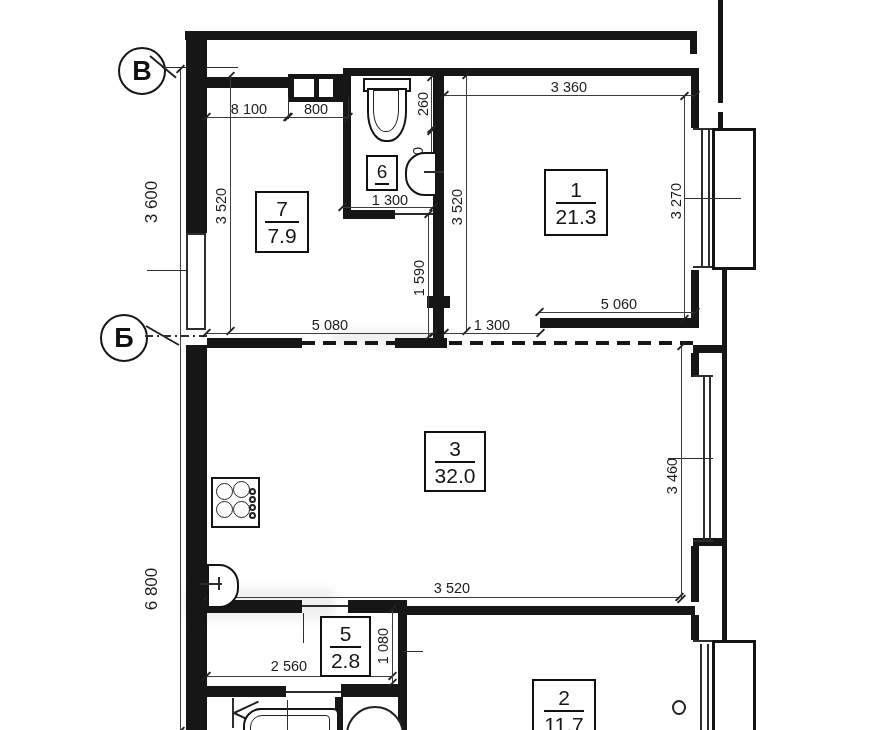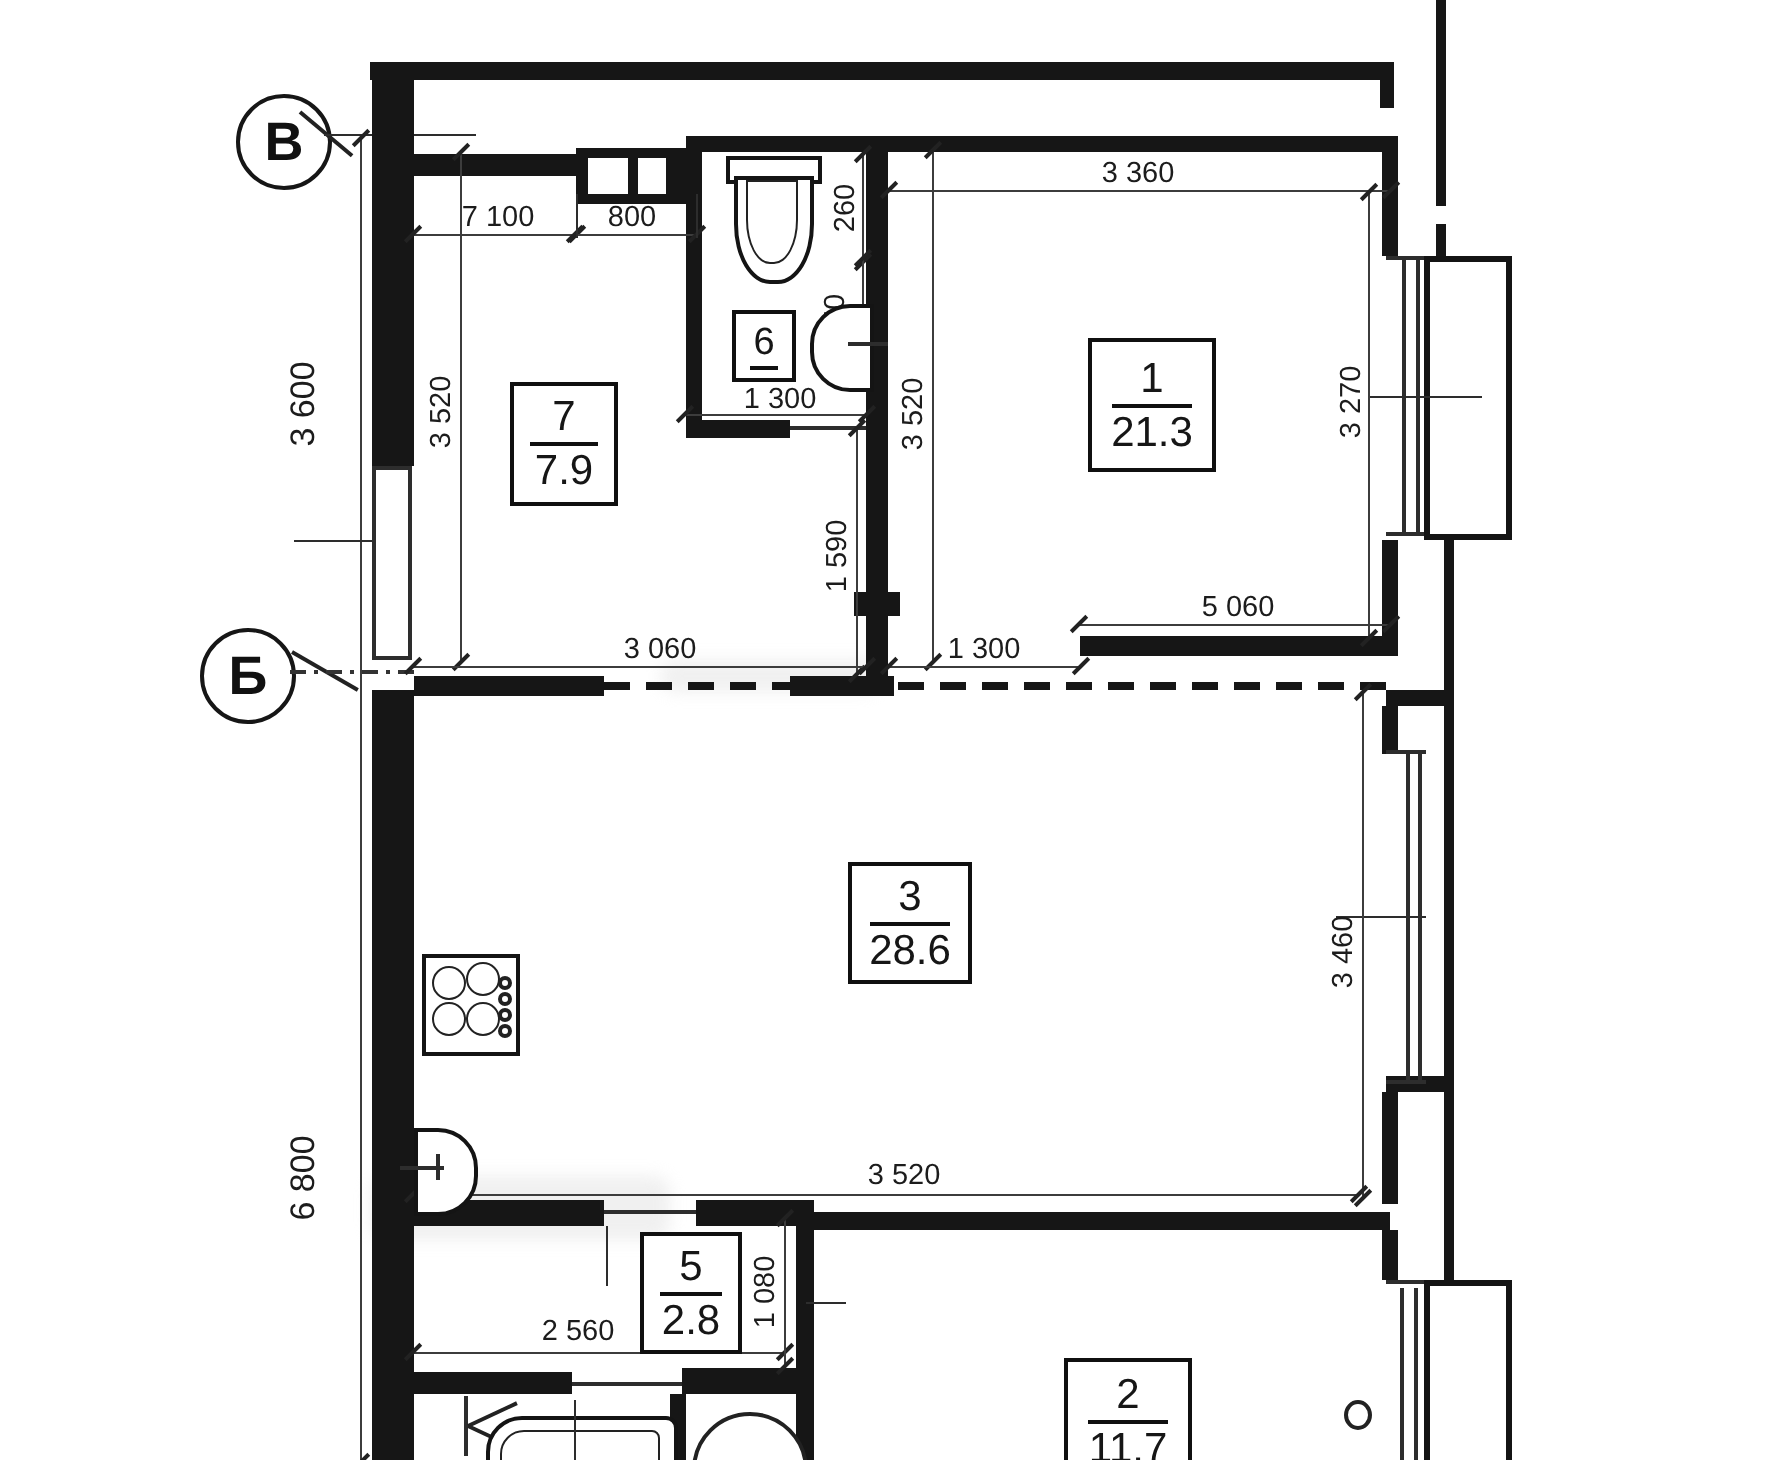--- a/index.html
+++ b/index.html
@@ -132,21 +132,21 @@
   <div class="ln" style="left:668px;top:458px;width:45px;height:1px;"></div>
 
   <div class="box3" style="left:712px;top:640px;width:38px;height:92px;"></div>
   <div class="ln" style="left:700px;top:644px;width:2px;height:86px;"></div>
   <div class="ln" style="left:707px;top:644px;width:2px;height:86px;"></div>
   <div class="ln" style="left:693px;top:640px;width:19px;height:2px;"></div>
   <div class="circ" style="left:672px;top:700px;width:10px;height:11px;"></div>
 
   <div class="dimh" style="left:207px;top:117px;width:81px;"></div>
   <div class="dimh" style="left:288px;top:117px;width:60px;"></div>
-  <div class="hlab" style="left:249px;top:109px;">7 100</div>
+  <div class="hlab" style="left:249px;top:109px;">8 100</div>
   <div class="hlab" style="left:316px;top:109px;">800</div>
   <div class="ln" style="left:288px;top:97px;width:1px;height:22px;"></div>
   <div class="ln" style="left:348px;top:97px;width:1px;height:22px;"></div>
 
   <div class="dimh" style="left:445px;top:95px;width:250px;"></div>
   <div class="hlab" style="left:569px;top:87px;">3 360</div>
 
   <div class="dimv" style="left:230px;top:77px;height:253px;"></div>
   <div class="vlab" style="left:221px;top:206px;">3 520</div>
 
@@ -164,21 +164,21 @@
   <div class="dimh" style="left:343px;top:207px;width:90px;"></div>
   <div class="hlab" style="left:390px;top:200px;">1 300</div>
 
   <div class="dimv" style="left:428px;top:215px;height:121px;"></div>
   <div class="vlab" style="left:419px;top:278px;">1 590</div>
 
   <div class="dimh" style="left:540px;top:312px;width:155px;"></div>
   <div class="hlab" style="left:619px;top:304px;">5 060</div>
 
   <div class="dimh" style="left:207px;top:333px;width:226px;"></div>
-  <div class="hlab" style="left:330px;top:325px;">3 060</div>
+  <div class="hlab" style="left:330px;top:325px;">5 080</div>
 
   <div class="dimh" style="left:445px;top:333px;width:95px;"></div>
   <div class="hlab" style="left:492px;top:325px;">1 300</div>
 
   <div class="dimv" style="left:681px;top:347px;height:251px;"></div>
   <div class="vlab" style="left:672px;top:476px;">3 460</div>
 
   <div class="dimh" style="left:207px;top:597px;width:472px;"></div>
   <div class="hlab" style="left:452px;top:588px;">3 520</div>
 
@@ -198,21 +198,21 @@
     <span class="num">6</span>
   </div>
   <div class="roombox" style="left:544px;top:169px;width:60px;height:63px;">
     <span class="num">1</span>
     <span class="rule"></span>
     <span class="area">21.3</span>
   </div>
   <div class="roombox" style="left:424px;top:431px;width:58px;height:57px;">
     <span class="num">3</span>
     <span class="rule"></span>
-    <span class="area">28.6</span>
+    <span class="area">32.0</span>
   </div>
   <div class="roombox" style="left:320px;top:616px;width:47px;height:57px;">
     <span class="num">5</span>
     <span class="rule"></span>
     <span class="area">2.8</span>
   </div>
   <div class="roombox" style="left:532px;top:679px;width:60px;height:60px;">
     <span class="num">2</span>
     <span class="rule"></span>
     <span class="area">11.7</span>

